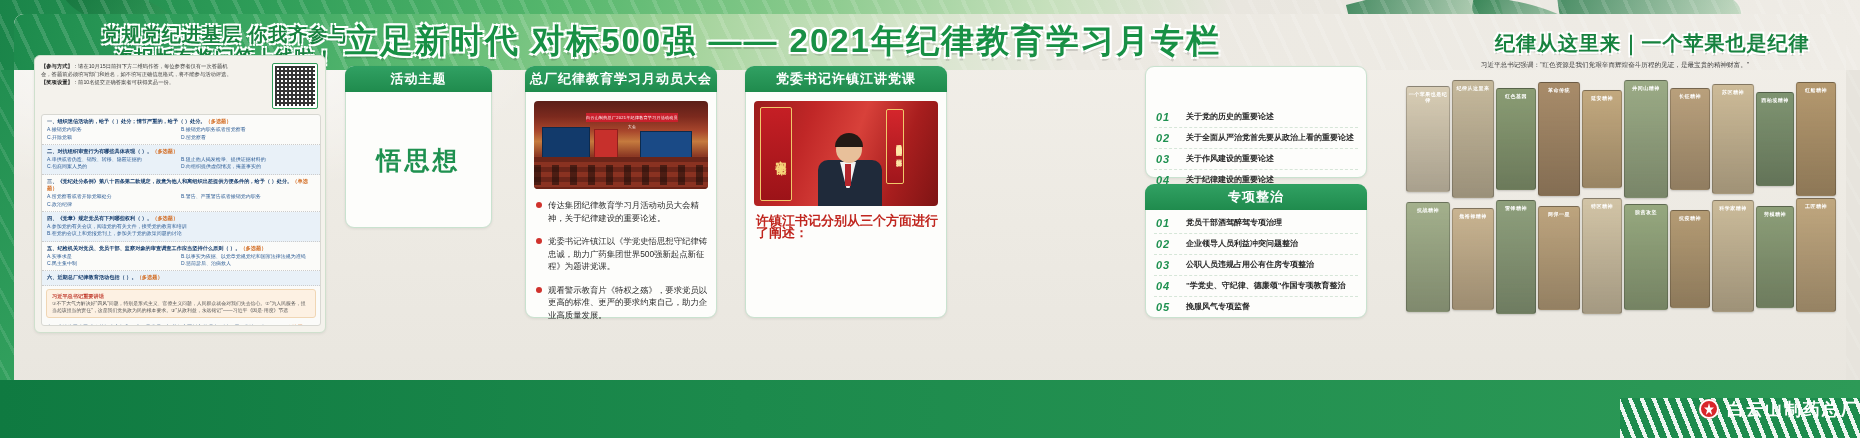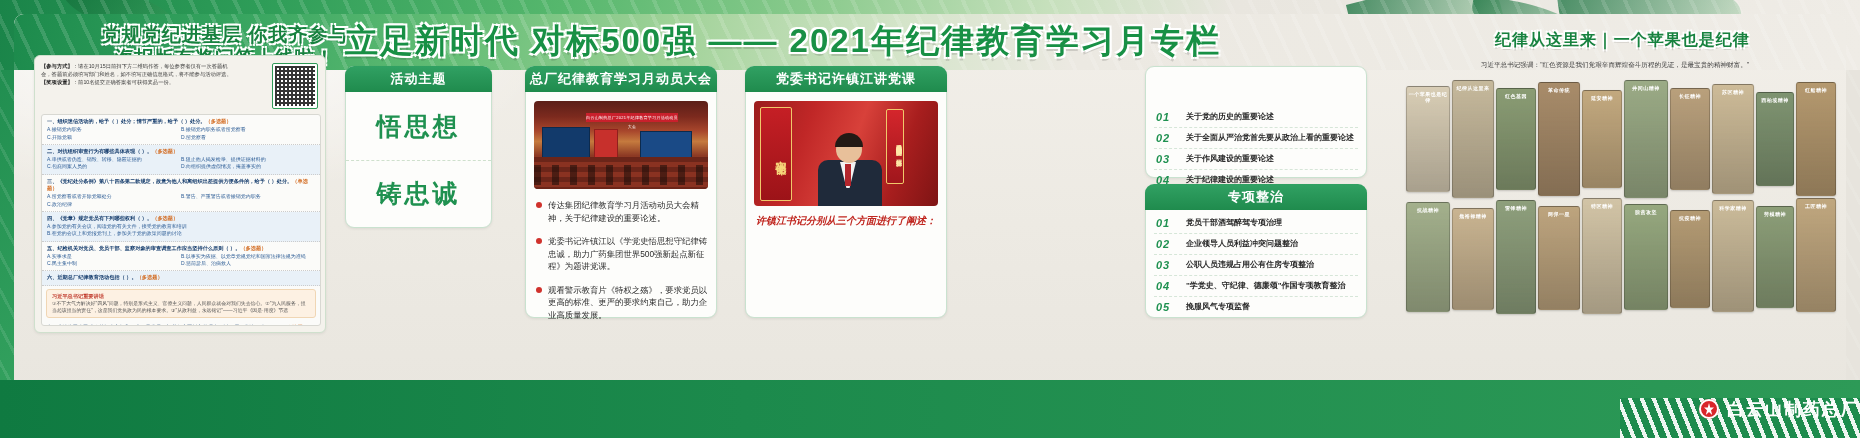--- a/index.html
+++ b/index.html
@@ -89,21 +89,21 @@
     letter-spacing:1px;
   }
   .hl-left .ln2{display:block;}
   .hl-center{
     left:345px;top:22px;
     font-size:33px;line-height:38px;color:#189045;letter-spacing:2px;
     text-shadow:-2px -2px 0 #fff,2px -2px 0 #fff,-2px 2px 0 #fff,2px 2px 0 #fff,0 4px 0 rgba(0,0,0,.13);
   }
   .hl-right{
     left:1495px;top:30px;
-    font-size:16px;color:#17823f;letter-spacing:1px;
+    font-size:20px;color:#17823f;letter-spacing:1px;
     text-shadow:-1.6px -1.6px 0 #fff,1.6px -1.6px 0 #fff,-1.6px 1.6px 0 #fff,1.6px 1.6px 0 #fff,0 2.5px 0 rgba(0,0,0,.12);
   }
 
   
   .quiz-panel{
     position:absolute;left:34px;top:55px;width:290px;height:276px;
     background:#f4f2ec;border:1px solid #cfe0cd;border-radius:6px;
     box-shadow:0 1px 3px rgba(0,0,0,.07);
   }
   .quiz-notice{position:absolute;left:6px;top:6px;width:196px;font-size:5.3px;line-height:8px;color:#3a3a3a;}
@@ -195,21 +195,21 @@
     writing-mode:vertical-rl;padding-top:3px;
   }
   .speaker{position:absolute;left:60px;bottom:0;width:74px;height:70px;}
   .speaker .head{position:absolute;left:22px;top:0;width:26px;height:27px;border-radius:50%;background:#e8c09a;}
   .speaker .hair{position:absolute;left:21px;top:-3px;width:28px;height:14px;border-radius:14px 14px 0 0;background:#231a15;}
   .speaker .body{position:absolute;left:4px;top:24px;width:64px;height:46px;border-radius:10px 10px 0 0;background:#1f2a3a;}
   .speaker .shirt{position:absolute;left:26px;top:26px;width:16px;height:26px;background:#f2f2f2;clip-path:polygon(0 0,100% 0,60% 100%,40% 100%);}
   .speaker .tie{position:absolute;left:31px;top:28px;width:6px;height:22px;background:#b3262c;}
   .lect-lead{
     position:absolute;left:10px;top:148px;right:8px;
-    font-size:10px;line-height:12px;font-weight:bold;color:#c0261f;font-style:italic;
+    font-size:13px;line-height:12px;font-weight:bold;color:#c0261f;
   }
   #lecture-card .bullets{top:166px;}
 
   
   #theory-card{left:1145px;top:66px;width:220px;height:110px;}
   .num-list{position:absolute;left:0;top:40px;right:0;bottom:0;padding:0 8px;}
   .num-row{display:flex;align-items:flex-start;gap:10px;padding:4px 2px;border-bottom:1px dashed #d6e6d8;}
   .num-row:last-child{border-bottom:none;}
   .num{font-size:11px;font-weight:bold;color:#1f9150;font-style:italic;width:20px;flex:none;letter-spacing:1px;}
   .num-txt{font-size:8px;line-height:11px;color:#2a2a2a;font-weight:bold;}
@@ -318,21 +318,20 @@
         <div class="q-title"><span>七、廉洁为民人民群众的根本立场和要求，是党员干部必须牢固树立的理念，以下哪项做法正确（        ）。</span><span class="tag">（多选题）</span></div>
       </div>
 
     </div>
   </div>
 
   <div class="card" id="theme-card">
     <div class="card-head">活动主题</div>
     <div class="theme-list">
       <div class="theme-item">悟思想</div>
-      <div class="theme-item">铸忠诚</div>
     </div>
   </div>
 
   <div class="card" id="mobil-card">
     <div class="card-head">总厂纪律教育学习月动员大会</div>
     <div class="photo">
       <div class="banner">
           <span>白云山制药总厂2021年纪律教育学习月活动动员大会</span>
         </div>
       <div class="scr"></div>

